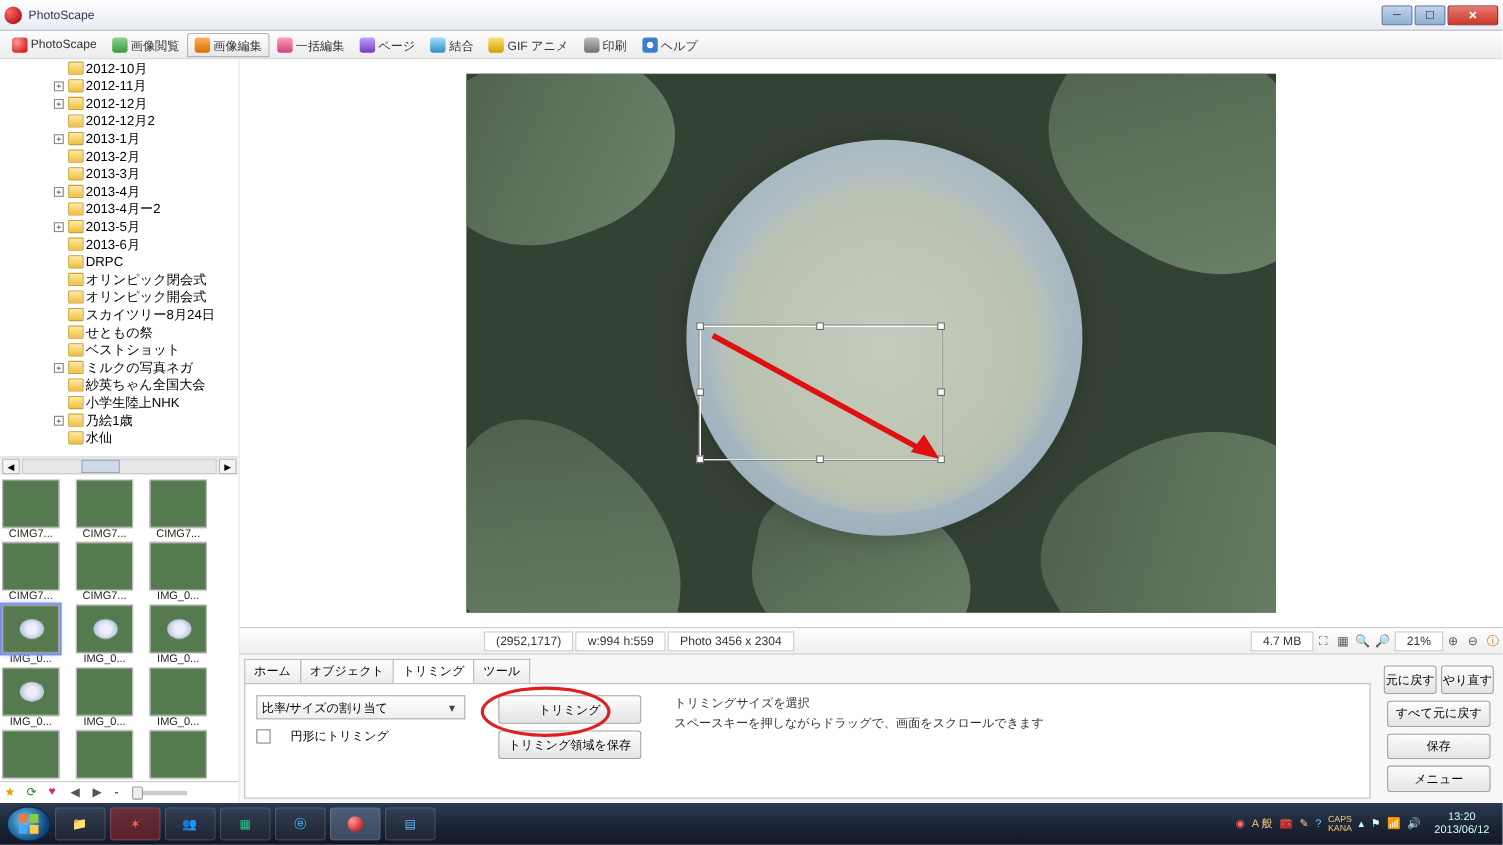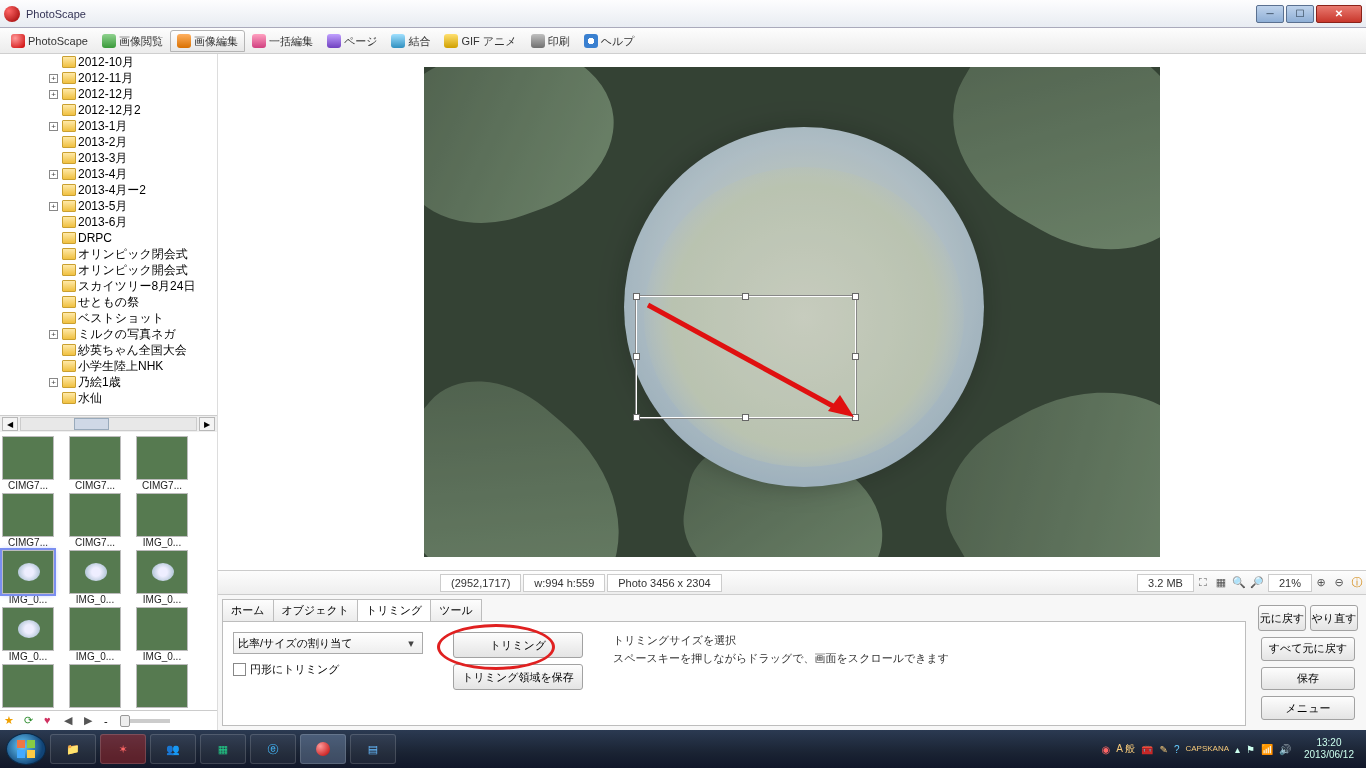--- a/index.html
+++ b/index.html
@@ -92,21 +92,21 @@
 .subtabs{display:flex;height:22px;font-size:11px;}
 .subtab{border:1px solid #bdbdbd;border-bottom:none;padding:3px 8px;background:linear-gradient(#fdfdfd,#ececec);margin-right:-1px;}
 .subtab.active{background:#fff;position:relative;z-index:2;}
 .tabcontent{flex:1;border:1px solid #bdbdbd;background:#fff;padding:10px;display:flex;gap:30px;align-items:flex-start;}
 .combo{width:190px;height:22px;border:1px solid #aaa;background:linear-gradient(#fff,#eee);display:flex;align-items:center;padding:0 4px;font-size:11px;justify-content:space-between;}
 .combo .dd{width:14px;text-align:center;color:#444;}
 .btn{min-width:130px;height:26px;border:1px solid #a2a2a2;background:linear-gradient(#fdfdfd,#e4e4e4);border-radius:3px;font-size:11px;display:flex;align-items:center;justify-content:center;}
 .btn.small{min-width:94px;}
 .redcircle{position:relative;}
 .redcircle::after{content:"";position:absolute;left:-16px;top:-8px;width:112px;height:40px;border:3px solid #e02020;border-radius:50%;}
-.chkrow{display:flex;align-items:center;gap:4px;margin-top:8px;font-size:11px;}
+.chkrow{display:flex;align-items:center;gap:18px;margin-top:8px;font-size:11px;}
 .chkrow .cb{width:13px;height:13px;border:1px solid #888;background:#fff;}
 .helptext{font-size:11px;color:#333;line-height:1.6;}
 
 .rightcol{width:108px;display:flex;flex-direction:column;gap:6px;padding:6px;align-items:center;}
 .rightcol .pair{display:flex;gap:4px;}
 
 .taskbar{height:38px;background:linear-gradient(#2b3a52,#1a2333 60%,#11172a);display:flex;align-items:center;padding:0 6px;gap:4px;color:#cfe;}
 .startbtn{width:40px;height:32px;border-radius:50%;background:radial-gradient(circle at 40% 40%,#6cf,#147 70%);border:1px solid #0a2a4a;display:flex;align-items:center;justify-content:center;}
 .tb{width:46px;height:30px;border:1px solid rgba(255,255,255,.15);background:rgba(255,255,255,.05);border-radius:3px;display:flex;align-items:center;justify-content:center;}
 .tb.active{background:rgba(160,190,230,.3);}
@@ -424,21 +424,21 @@
           </svg>
         </div>
       </div>
 
       <div class="statusbar">
         <div style="width:220px"></div>
         <div class="cell">(2952,1717)</div>
         <div class="cell">w:994 h:559</div>
         <div class="cell">Photo 3456 x 2304</div>
         <div class="spacer"></div>
-        <div class="cell">3.2 MB</div>
+        <div class="cell">4.7 MB</div>
         <span class="iconbtn">⛶</span>
         <span class="iconbtn">▦</span>
         <span class="iconbtn">🔍</span>
         <span class="iconbtn">🔎</span>
         <div class="cell">21%</div>
         <span class="iconbtn">⊕</span>
         <span class="iconbtn">⊖</span>
         <span class="iconbtn" style="color:#d08000">ⓘ</span>
       </div>
 
@@ -516,21 +516,21 @@
       </div>
     <div class="tb">
         <span style="color:#6bf">▤</span>
       </div>
     <div class="tray">
       <span style="color:#f66">◉</span>
       <span style="color:#f5c97a">A 般</span>
       <span style="color:#f5c97a">🧰</span>
       <span style="color:#f5c97a">✎</span>
       <span style="color:#6cf">?</span>
-      <span style="display:flex;flex-direction:row;font-size:8px;line-height:1;color:#f5c97a">
+      <span style="display:flex;flex-direction:column;font-size:8px;line-height:1;color:#f5c97a">
         <span>CAPS</span>
         <span>KANA</span>
       </span>
       <span>▴</span>
       <span>⚑</span>
       <span>📶</span>
       <span>🔊</span>
       <div class="clock">
         <span>13:20</span>
         <span>2013/06/12</span>

